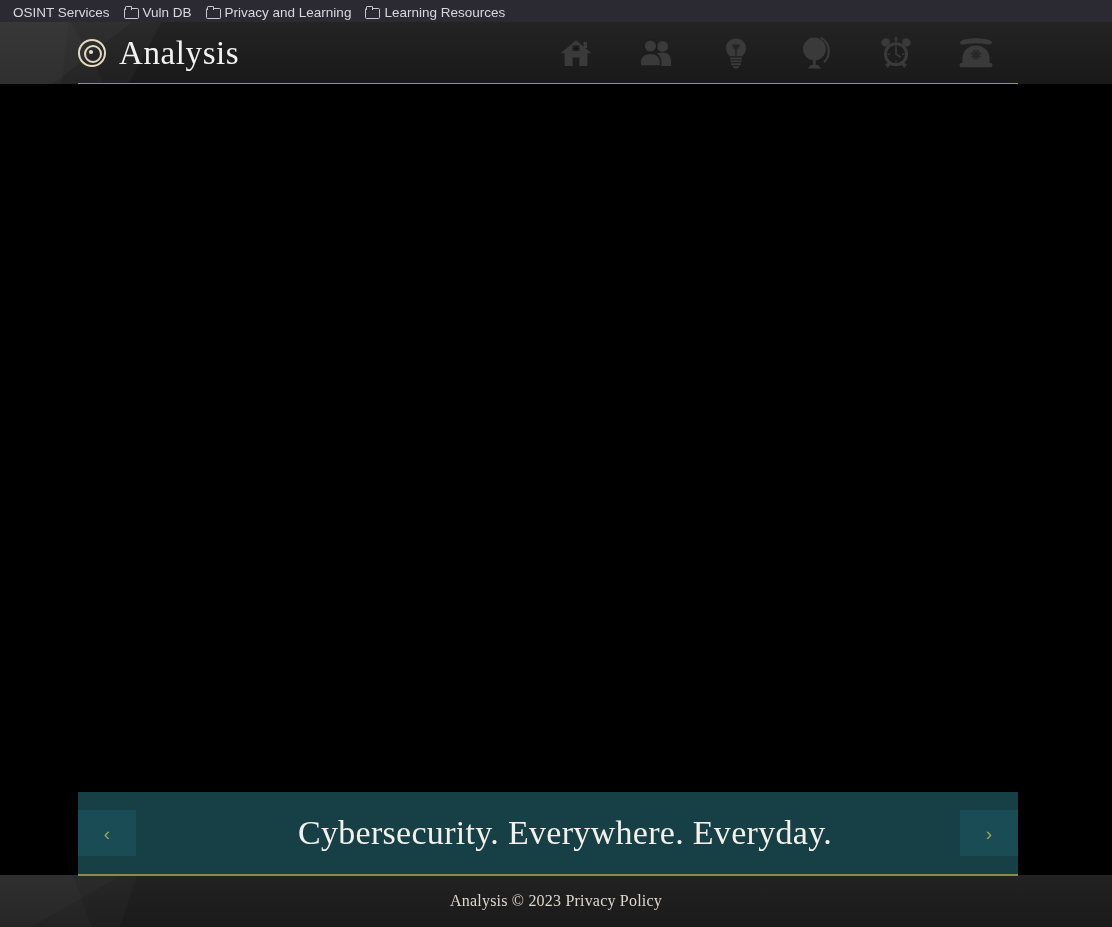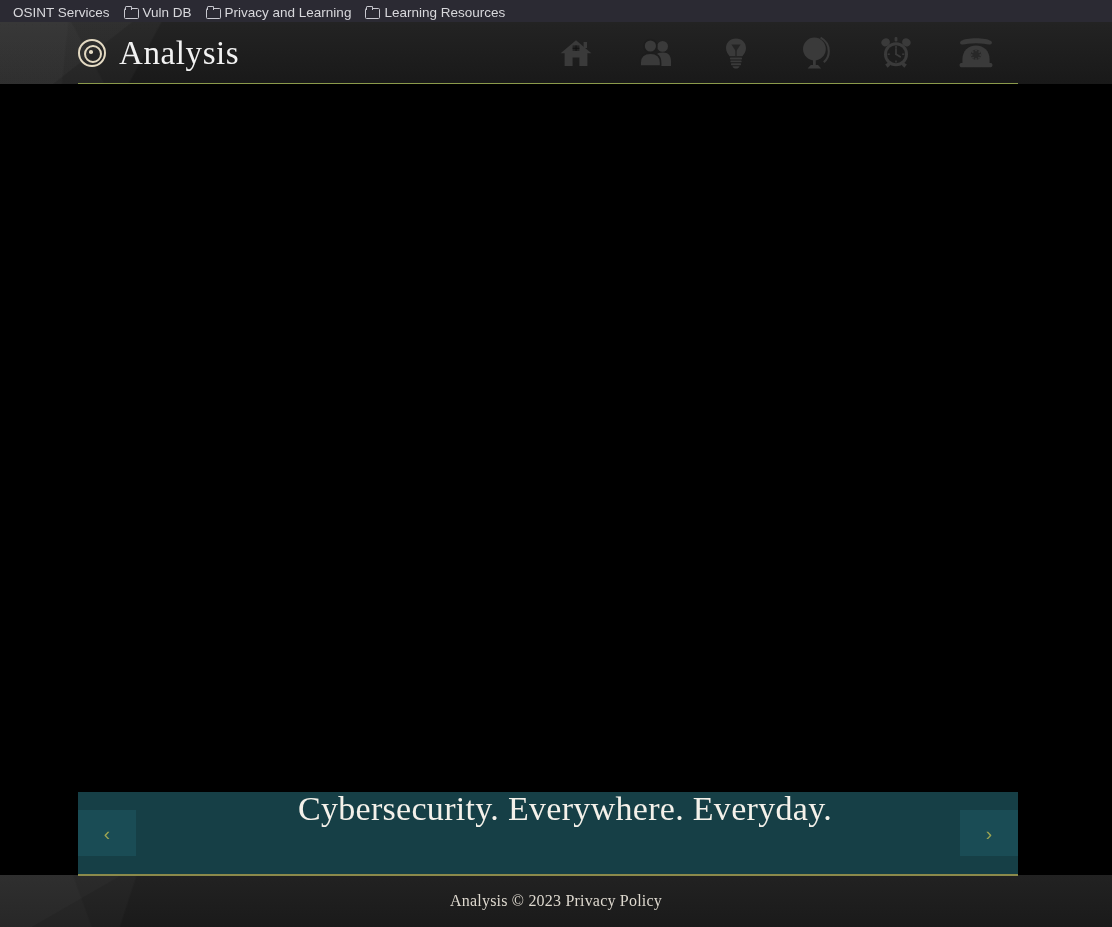--- a/index.html
+++ b/index.html
@@ -169,20 +169,21 @@
   #hero-banner {
     position: absolute;
     left: 78px; top: 770px;
     width: 940px; height: 82px;
     background: #163f46;
     z-index: 6;
   }
   #hero-banner .slide {
     position: absolute; inset: 0;
     display: flex;
+    align-items: center;
     justify-content: center;
     padding-left: 34px;
   }
   #hero-caption {
     font-family: "Liberation Serif", serif;
     font-size: 34px;
     color: #f4f1ea;
     letter-spacing: 0.3px;
     text-align: center;
     line-height: 1;

